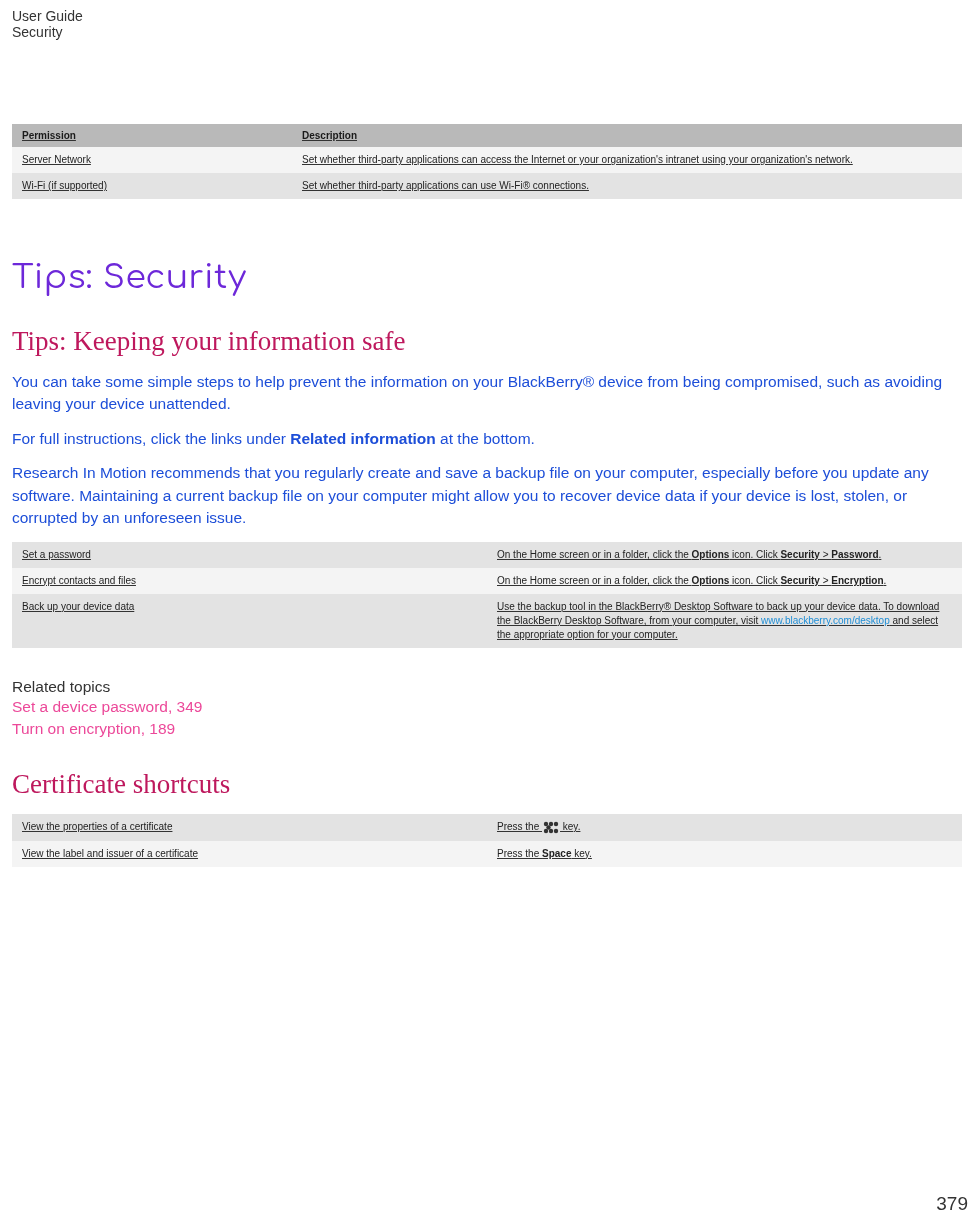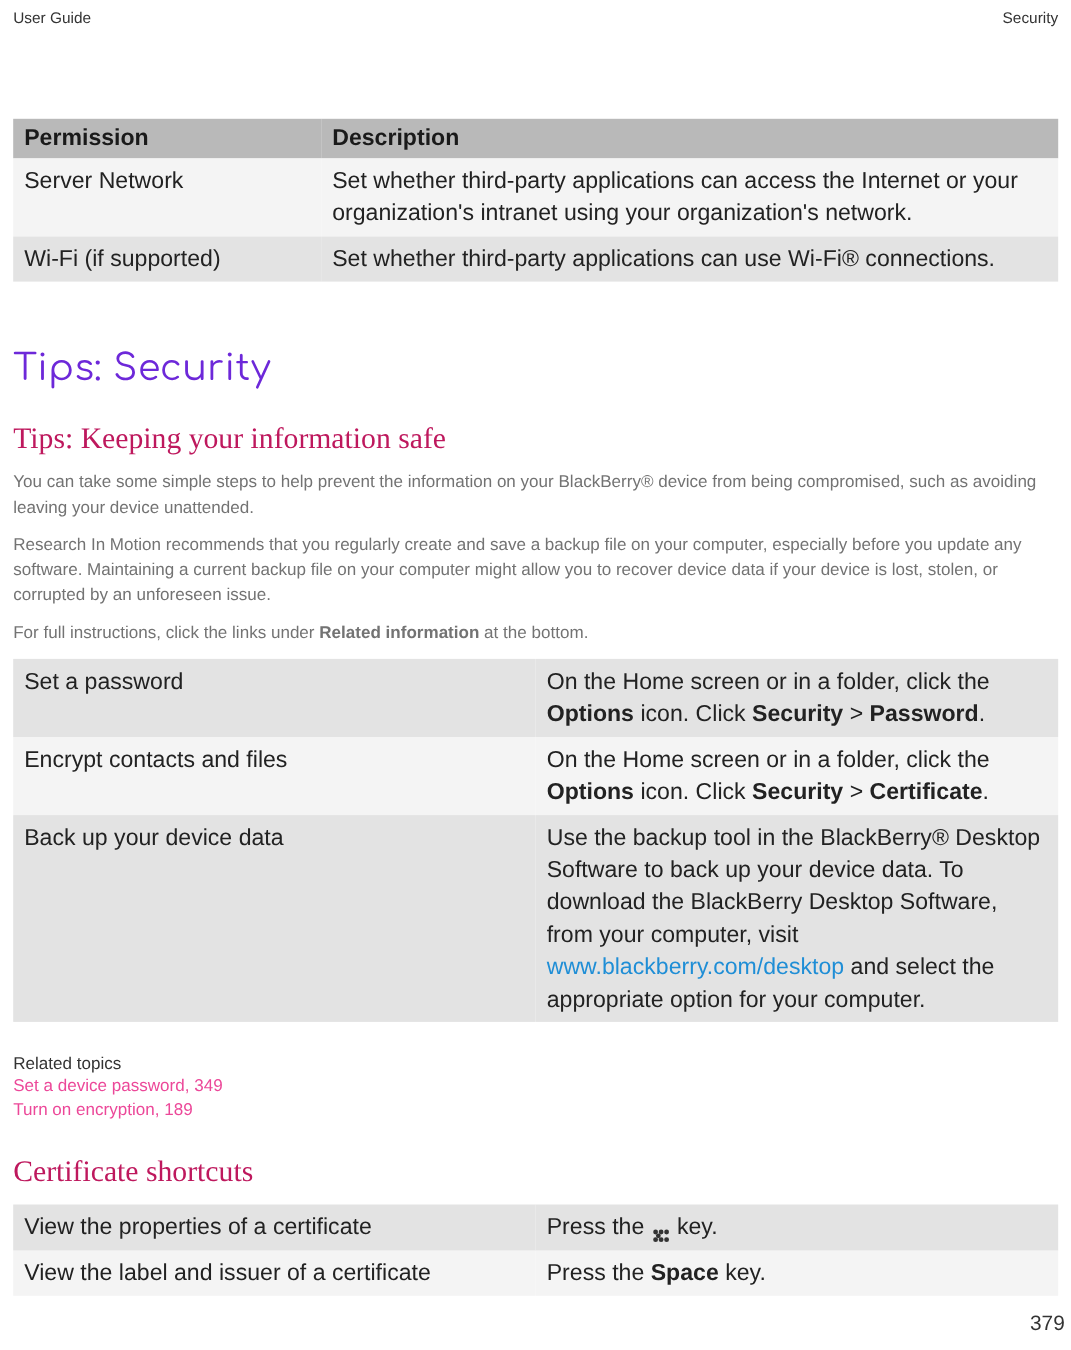--- a/index.html
+++ b/index.html
@@ -10,28 +10,30 @@
       background: #fff;
       color: #333;
       position: relative;
     }
     .header {
       display: flex;
       justify-content: space-between;
       padding: 8px 12px 4px 12px;
       font-size: 14px;
       color: #333;
+      flex-direction: column;
     }
     .content {
       padding: 80px 12px 0 12px;
     }
     table {
       width: 100%;
       border-collapse: collapse;
-      font-size: 21px;
+      font-size: 10px;
+      text-decoration: underline;
     }
     th {
       text-align: left;
       background: #b9b9b9;
       font-weight: 700;
       padding: 6px 10px;
       color: #1a1a1a;
     }
     td {
       padding: 6px 10px;
@@ -61,21 +63,21 @@
       font-weight: 400;
       color: #be185d;
       font-size: 27px;
       margin-top: 30px;
       margin-bottom: 14px;
     }
     p {
       font-size: 15.5px;
       line-height: 1.45;
       margin-bottom: 12px;
-      color: #737373;
+      color: #1d4ed8;
     }
     .link { color: #1f8ed6; }
     .bold { font-weight: 700; }
     .related-heading {
       font-weight: 400;
       font-size: 15.5px;
       margin-top: 30px;
     }
     .related-link {
       color: #ec4899;
@@ -123,37 +125,37 @@
         <td>Set whether third-party applications can use Wi-Fi® connections.</td>
       </tr>
     </tbody>
   </table>
 
   <h1>Tips: Security</h1>
 
   <h2>Tips: Keeping your information safe</h2>
 
   <p>You can take some simple steps to help prevent the information on your BlackBerry® device from being compromised, such as avoiding leaving your device unattended.</p>
-  <p>Research In Motion recommends that you regularly create and save a backup file on your computer, especially before you update any software. Maintaining a current backup file on your computer might allow you to recover device data if your device is lost, stolen, or corrupted by an unforeseen issue.</p>
   <p>
     <span>For full instructions, click the links under </span><span class="bold">Related information</span><span> at the bottom.</span>
   </p>
+  <p>Research In Motion recommends that you regularly create and save a backup file on your computer, especially before you update any software. Maintaining a current backup file on your computer might allow you to recover device data if your device is lost, stolen, or corrupted by an unforeseen issue.</p>
 
   <table class="tips-tables">
     <tbody>
       <tr>
         <td class="col1">Set a password</td>
         <td>
           <span>On the Home screen or in a folder, click the </span><span class="bold">Options</span><span> icon. Click </span><span class="bold">Security</span><span> &gt; </span><span class="bold">Password</span><span>.</span>
         </td>
       </tr>
       <tr>
         <td class="col1">Encrypt contacts and files</td>
         <td>
-          <span>On the Home screen or in a folder, click the </span><span class="bold">Options</span><span> icon. Click </span><span class="bold">Security</span><span> &gt; </span><span class="bold">Certificate</span><span>.</span>
+          <span>On the Home screen or in a folder, click the </span><span class="bold">Options</span><span> icon. Click </span><span class="bold">Security</span><span> &gt; </span><span class="bold">Encryption</span><span>.</span>
         </td>
       </tr>
       <tr>
         <td class="col1">Back up your device data</td>
         <td>
           <span>Use the backup tool in the BlackBerry® Desktop Software to back up your device data. To download the BlackBerry Desktop Software, from your computer, visit </span><span class="link">www.blackberry.com/desktop</span><span> and select the appropriate option for your computer.</span>
         </td>
       </tr>
     </tbody>
   </table>

